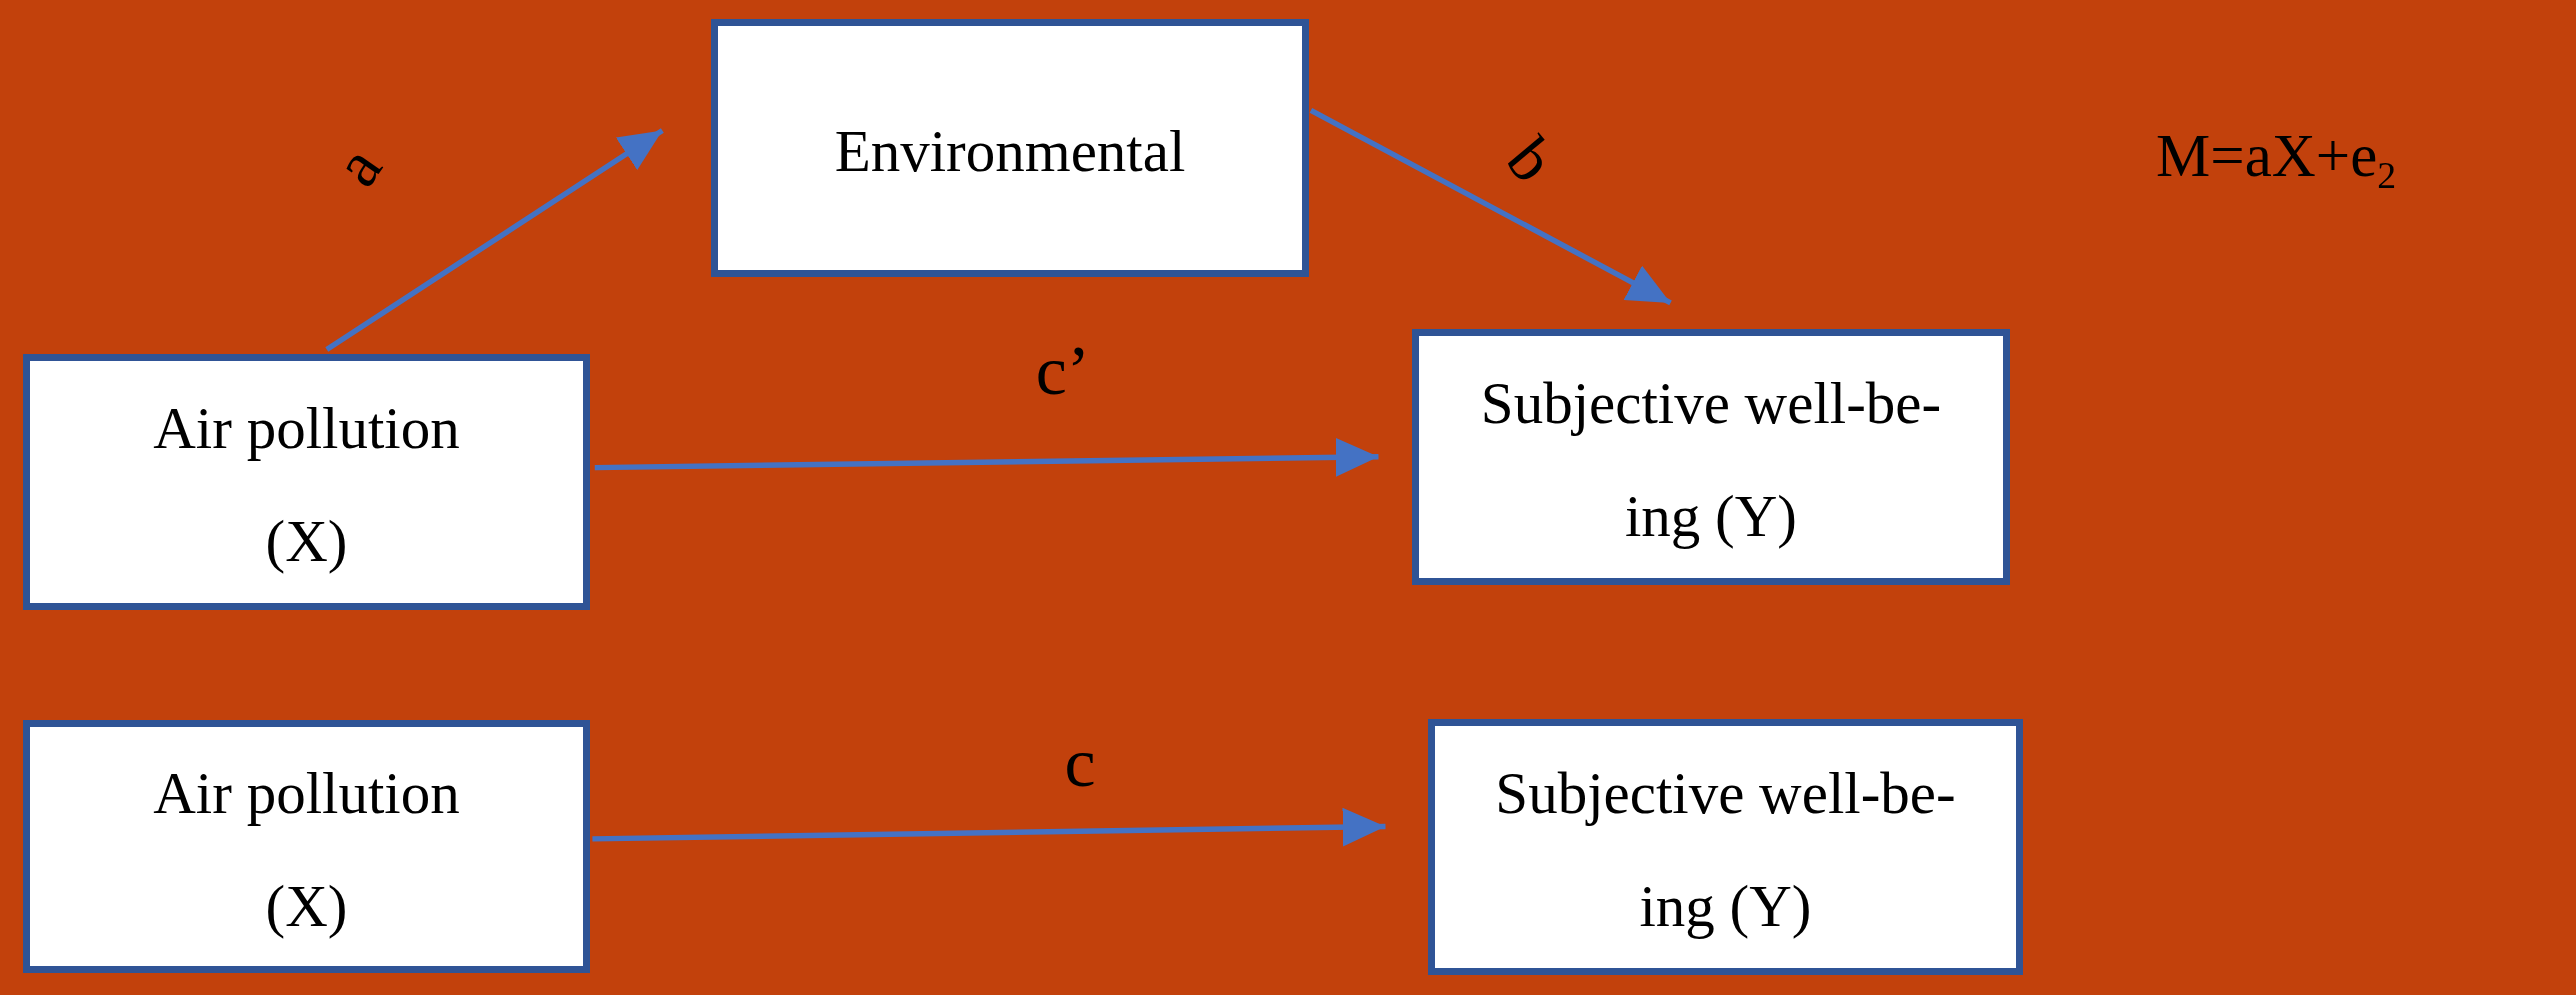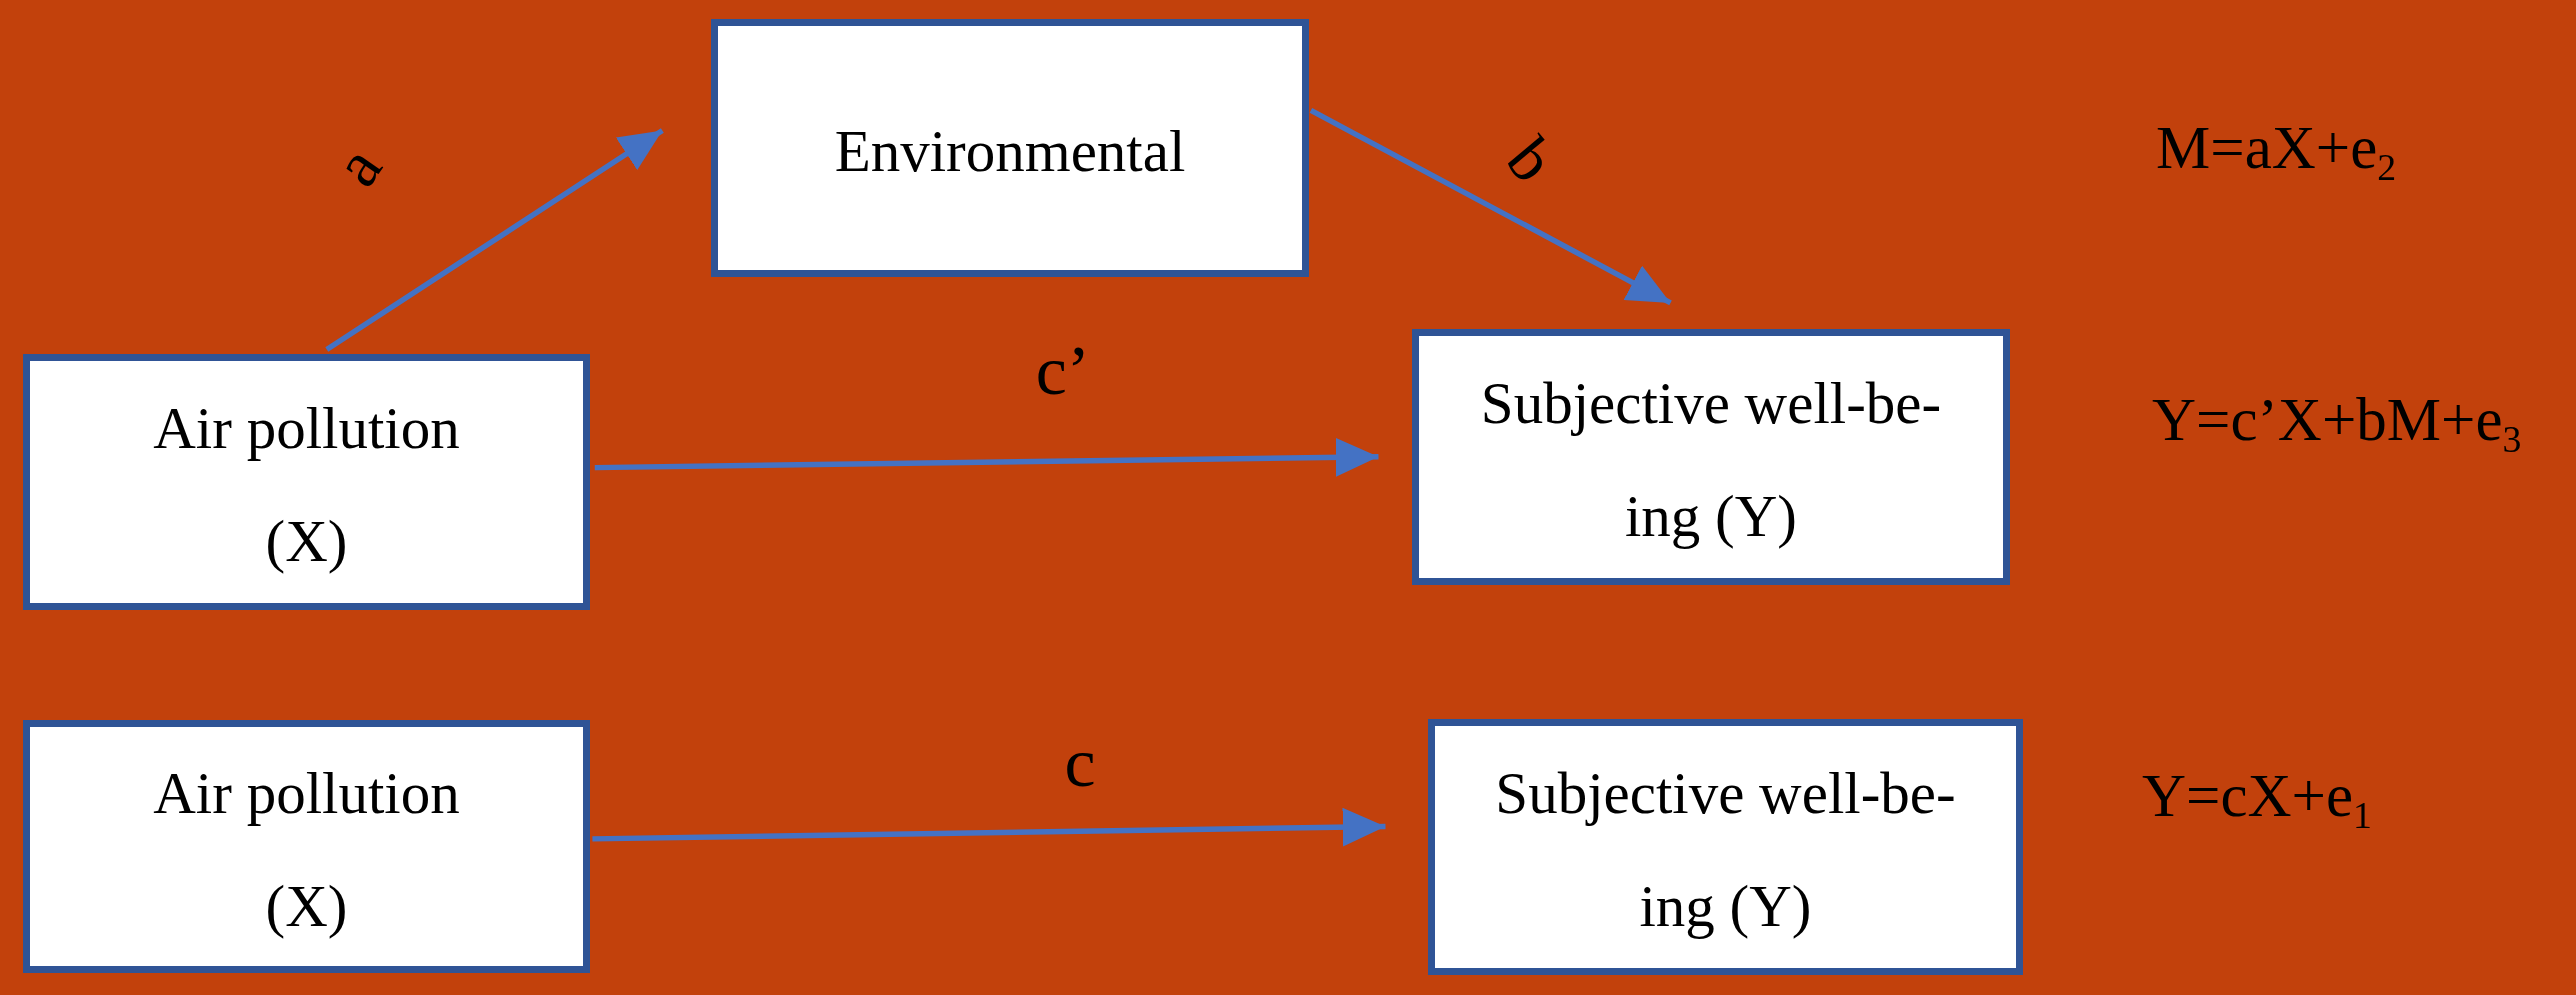--- a/index.html
+++ b/index.html
@@ -74,21 +74,21 @@
     position: absolute;
     font-size: 61px;
     line-height: 1;
     white-space: nowrap;
     transform: translateY(-50%);
   }
   .equation .sub {
     font-size: 0.62em;
     vertical-align: -0.32em;
   }
-  #eq-m       { left: 2156px; top: 152px; font-family: Liberation Serif, serif; }
+  #eq-m       { left: 2156px; top: 160px; font-family: Liberation Serif, serif; }
   #eq-y-full  { left: 2152px; top: 424px; }
   #eq-y-total { left: 2142px; top: 800px; }
 </style>
 </head>
 <body>
 
 <div id="canvas">
 
   <svg id="arrow-layer" viewBox="0 0 3315 1281" xmlns="http://www.w3.org/2000/svg">
     <defs>
@@ -127,21 +127,15 @@
   </div>
 
   <div class="path-label" id="label-a">a</div>
   <div class="path-label" id="label-b">b</div>
   <div class="path-label" id="label-c-prime">c’</div>
   <div class="path-label" id="label-c">c</div>
 
   <div class="equation" id="eq-m">
     <span class="base">M=aX+e</span><span class="sub">2</span>
   </div>
-  <div class="equation" id="eq-y-full">
-    <span class="base">Y=c’X+bM+e</span><span class="sub">3</span>
-  </div>
-  <div class="equation" id="eq-y-total">
-    <span class="base">Y=cX+e</span><span class="sub">1</span>
-  </div>
 
 </div>
 
 
 </body></html>

